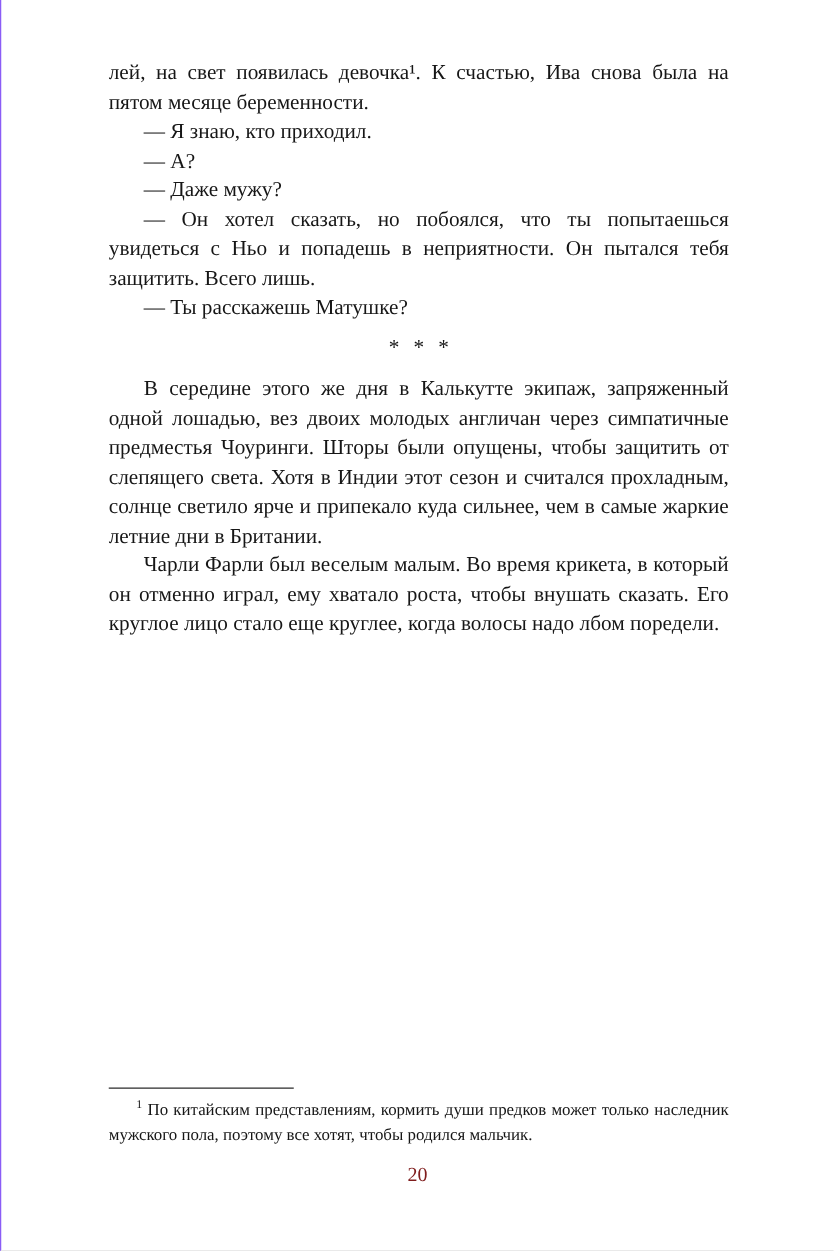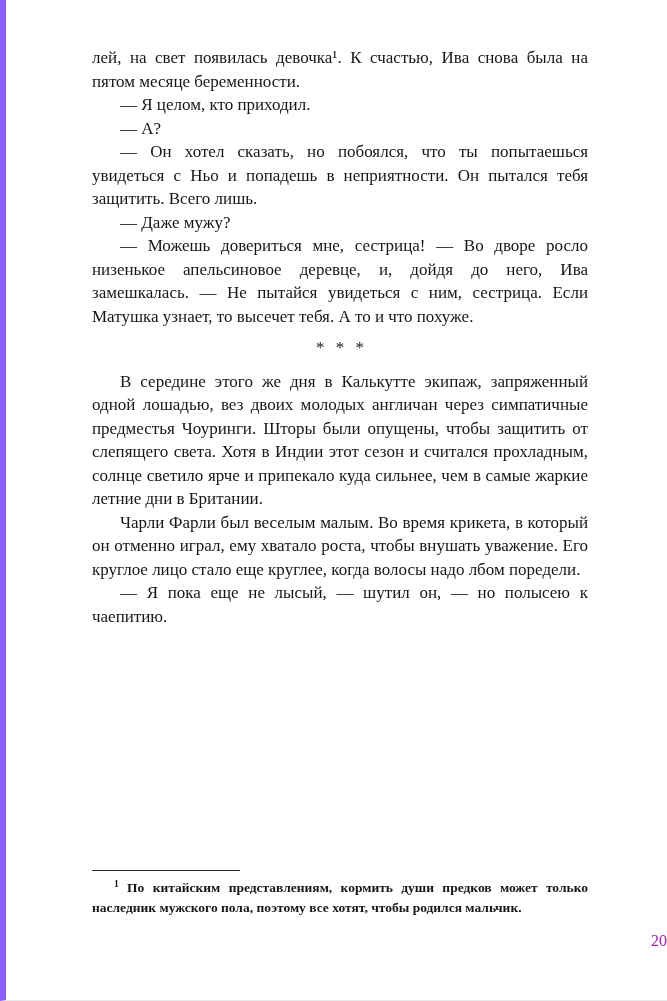--- a/index.html
+++ b/index.html
@@ -6,21 +6,21 @@
     margin: 0;
     padding: 0;
     background: #ffffff;
   }
   .page {
     position: relative;
     width: 667px;
     height: 1001px;
     background: #ffffff;
     box-sizing: border-box;
-    border-left: 6px solid #8b5cf6;
+    border-left: 1px solid #8b5cf6;
     border-bottom: 1px solid #e9e9e9;
     font-family: "Liberation Serif", "DejaVu Serif", serif;
     color: #161616;
   }
   .text-block {
     position: absolute;
     left: 86px;
     top: 46px;
     width: 496px;
     font-size: 17px;
@@ -55,55 +55,53 @@
     border-top: 1px solid #2b2b2b;
     margin: 0 0 7px 0;
   }
   .footnote {
     font-size: 13.5px;
     line-height: 19.5px;
     text-align: justify;
     margin: 0;
     text-indent: 22px;
     hyphens: auto;
-    font-weight: bold;
     -webkit-hyphens: auto;
   }
   .footnote sup {
     font-size: 9.5px;
     line-height: 0;
   }
   .page-number {
     position: absolute;
     left: 0;
     right: 0;
     bottom: 50px;
-    text-align: right;
+    text-align: center;
     font-size: 16px;
-    color: #a21caf;
+    color: #7f1d1d;
   }
 </style>
 </head>
 <body>
 
 <div class="page">
 
   <div class="text-block">
     <p class="noindent">лей, на свет появилась девочка¹. К счастью, Ива снова была на пятом месяце беременности.</p>
-    <p>— Я целом, кто приходил.</p>
+    <p>— Я знаю, кто приходил.</p>
     <p>— А?</p>
+    <p>— Даже мужу?</p>
     <p>— Он хотел сказать, но побоялся, что ты попытаешься увидеться с Ньо и попадешь в неприятности. Он пытался тебя защитить. Всего лишь.</p>
-    <p>— Даже мужу?</p>
-    <p>— Можешь довериться мне, сестрица! — Во дворе росло низенькое апельсиновое деревце, и, дойдя до него, Ива замешкалась. — Не пытайся увидеться с ним, сестрица. Если Матушка узнает, то высечет тебя. А то и что похуже.</p>
+    <p>— Ты расскажешь Матушке?</p>
 
     <div class="separator">* * *</div>
 
     <p>В середине этого же дня в Калькутте экипаж, запряженный одной лошадью, вез двоих молодых англичан через симпатичные предместья Чоуринги. Шторы были опущены, чтобы защитить от слепящего света. Хотя в Индии этот сезон и считался прохладным, солнце светило ярче и припекало куда сильнее, чем в самые жаркие летние дни в Британии.</p>
-    <p>Чарли Фарли был веселым малым. Во время крикета, в который он отменно играл, ему хватало роста, чтобы внушать уважение. Его круглое лицо стало еще круглее, когда волосы надо лбом поредели.</p>
-    <p>— Я пока еще не лысый, — шутил он, — но полысею к чаепитию.</p>
+    <p>Чарли Фарли был веселым малым. Во время крикета, в который он отменно играл, ему хватало роста, чтобы внушать сказать. Его круглое лицо стало еще круглее, когда волосы надо лбом поредели.</p>
   </div>
 
   <div class="footnote-block">
     <hr class="footnote-rule">
     <p class="footnote"><sup>1</sup>&nbsp;<span>По китайским представлениям, кормить души предков может только наследник мужского пола, поэтому все хотят, чтобы родился мальчик.</span></p>
   </div>
 
   <div class="page-number">20</div>
 
 </div>

